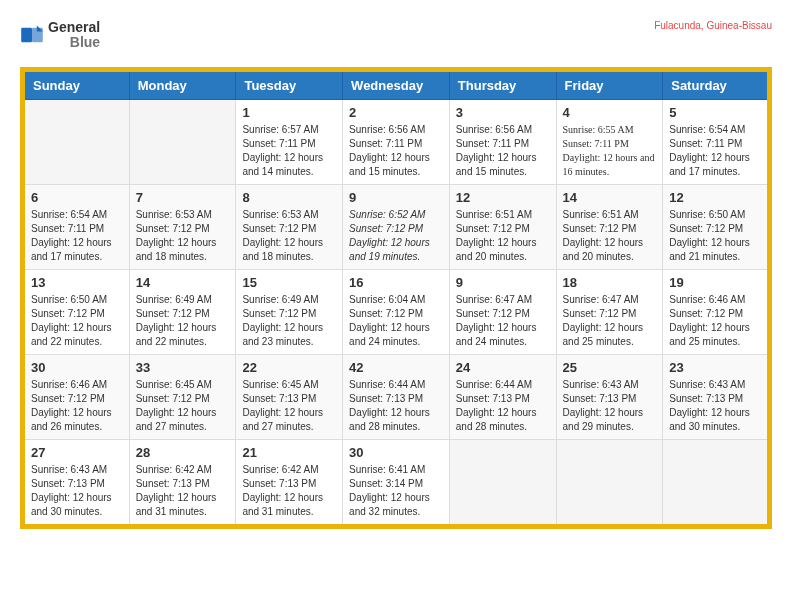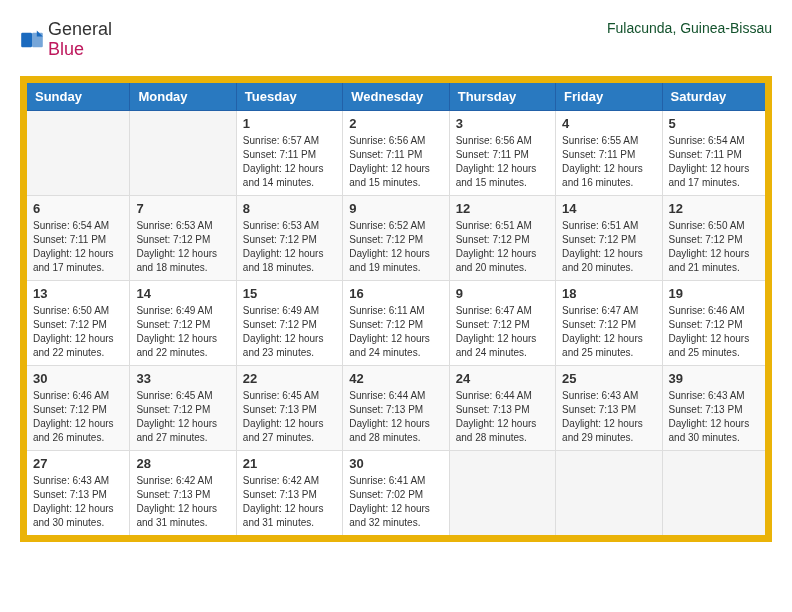--- a/index.html
+++ b/index.html
@@ -17,46 +17,47 @@
       margin-bottom: 16px;
     }
     .logo {
       display: flex;
       align-items: center;
       gap: 4px;
     }
     .logo-text {
       display: flex;
       flex-direction: column;
-      font-size: 18px;
-      font-weight: normal;
+      font-size: 14px;
+      font-weight: bold;
       line-height: 1.1;
+      text-align: right;
     }
     .logo-text .general { color: #333; }
-    .logo-text .blue { color: #be185d; }
+    .logo-text .blue { color: #737373; }
     .logo-icon {
       width: 24px;
       height: 24px;
     }
     .title-area {
       text-align: right;
     }
     .title-area .month-year {
       font-size: 32px;
       font-weight: bold;
       color: #333;
     }
     .title-area .location {
-      font-size: 14px;
-      color: #14532d;
+      font-size: 10px;
+      color: #ef4444;
     }
     .calendar {
       width: 100%;
       border-collapse: collapse;
-      border: 7px solid #eab308;
+      border: 5px solid #eab308;
     }
     .calendar th {
       background-color: #2979c0;
       color: #fff;
       font-size: 13px;
       font-weight: bold;
       padding: 6px 8px;
       text-align: left;
       border: 1px solid #2261a8;
     }
@@ -137,21 +138,21 @@
 Daylight: 12 hours and 15 minutes.</div>
         </td>
         <td>
           <span class="day-number">3</span>
           <div class="day-info" style="white-space: pre-line;">Sunrise: 6:56 AM
 Sunset: 7:11 PM
 Daylight: 12 hours and 15 minutes.</div>
         </td>
         <td>
           <span class="day-number">4</span>
-          <div class="day-info" style="white-space: pre-line;">Sunrise: 6:55 AM
+          <div class="day-info" style="white-space: pre-line; font-family: Liberation Serif, serif;">Sunrise: 6:55 AM
 Sunset: 7:11 PM
 Daylight: 12 hours and 16 minutes.</div>
         </td>
         <td>
           <span class="day-number">5</span>
           <div class="day-info" style="white-space: pre-line;">Sunrise: 6:54 AM
 Sunset: 7:11 PM
 Daylight: 12 hours and 17 minutes.</div>
         </td>
       </tr>
@@ -169,21 +170,21 @@
 Daylight: 12 hours and 18 minutes.</div>
         </td>
         <td>
           <span class="day-number">8</span>
           <div class="day-info" style="white-space: pre-line;">Sunrise: 6:53 AM
 Sunset: 7:12 PM
 Daylight: 12 hours and 18 minutes.</div>
         </td>
         <td>
           <span class="day-number">9</span>
-          <div class="day-info" style="white-space: pre-line;">Sunrise: 6:52 AM
+          <div class="day-info" style="white-space: pre-line; font-style: italic;">Sunrise: 6:52 AM
 Sunset: 7:12 PM
 Daylight: 12 hours and 19 minutes.</div>
         </td>
         <td>
           <span class="day-number">12</span>
           <div class="day-info" style="white-space: pre-line;">Sunrise: 6:51 AM
 Sunset: 7:12 PM
 Daylight: 12 hours and 20 minutes.</div>
         </td>
         <td>
@@ -213,21 +214,21 @@
 Daylight: 12 hours and 22 minutes.</div>
         </td>
         <td>
           <span class="day-number">15</span>
           <div class="day-info" style="white-space: pre-line;">Sunrise: 6:49 AM
 Sunset: 7:12 PM
 Daylight: 12 hours and 23 minutes.</div>
         </td>
         <td>
           <span class="day-number">16</span>
-          <div class="day-info" style="white-space: pre-line;">Sunrise: 6:11 AM
+          <div class="day-info" style="white-space: pre-line;">Sunrise: 6:04 AM
 Sunset: 7:12 PM
 Daylight: 12 hours and 24 minutes.</div>
         </td>
         <td>
           <span class="day-number">9</span>
           <div class="day-info" style="white-space: pre-line;">Sunrise: 6:47 AM
 Sunset: 7:12 PM
 Daylight: 12 hours and 24 minutes.</div>
         </td>
         <td>
@@ -274,21 +275,21 @@
 Sunset: 7:13 PM
 Daylight: 12 hours and 28 minutes.</div>
         </td>
         <td>
           <span class="day-number">25</span>
           <div class="day-info" style="white-space: pre-line;">Sunrise: 6:43 AM
 Sunset: 7:13 PM
 Daylight: 12 hours and 29 minutes.</div>
         </td>
         <td>
-          <span class="day-number">39</span>
+          <span class="day-number">23</span>
           <div class="day-info" style="white-space: pre-line;">Sunrise: 6:43 AM
 Sunset: 7:13 PM
 Daylight: 12 hours and 30 minutes.</div>
         </td>
       </tr>
       <tr>
         <td>
           <span class="day-number">27</span>
           <div class="day-info" style="white-space: pre-line;">Sunrise: 6:43 AM
 Sunset: 7:13 PM
@@ -302,21 +303,21 @@
         </td>
         <td>
           <span class="day-number">21</span>
           <div class="day-info" style="white-space: pre-line;">Sunrise: 6:42 AM
 Sunset: 7:13 PM
 Daylight: 12 hours and 31 minutes.</div>
         </td>
         <td>
           <span class="day-number">30</span>
           <div class="day-info" style="white-space: pre-line;">Sunrise: 6:41 AM
-Sunset: 7:02 PM
+Sunset: 3:14 PM
 Daylight: 12 hours and 32 minutes.</div>
         </td>
         <td class="empty-cell"></td>
         <td class="empty-cell"></td>
         <td class="empty-cell"></td>
       </tr>
     </tbody>
 </table>
 
 </body></html>

